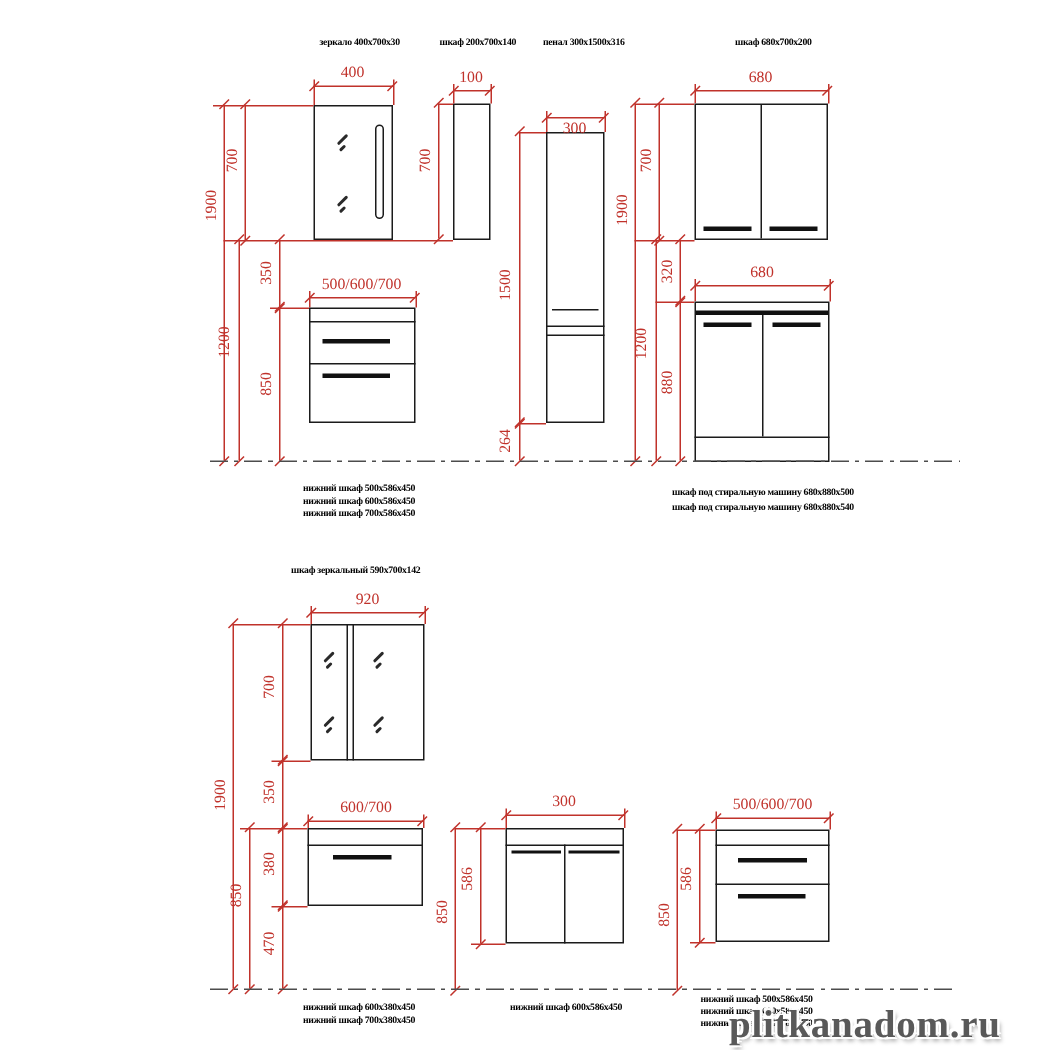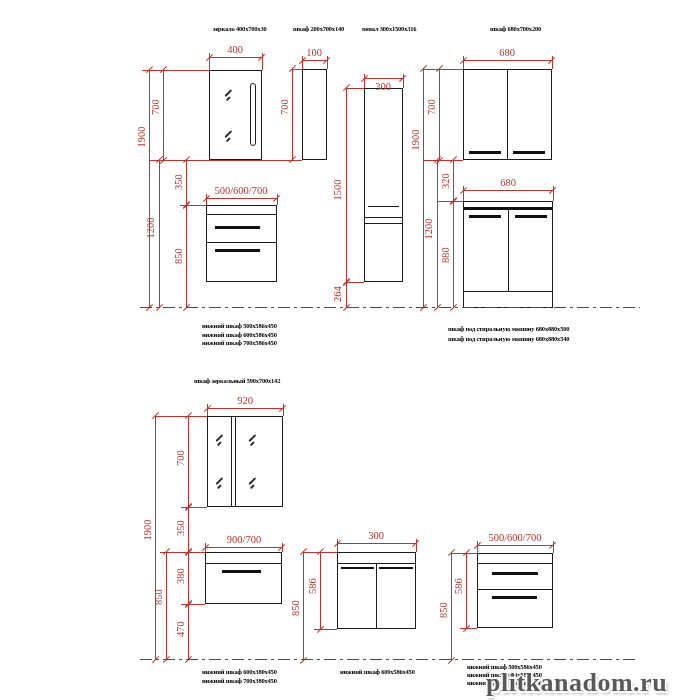--- a/index.html
+++ b/index.html
@@ -183,21 +183,21 @@
   <div class="dimv" style="left:188px;top:552px;height:52px;"></div>
   <span class="vlabel" style="left:181px;top:576px;">380</span>
   <div class="dimv" style="left:188px;top:604px;height:55px;"></div>
   <span class="vlabel" style="left:181px;top:629px;">470</span>
   <div class="exth" style="left:155px;top:416px;width:52px;"></div>
   <div class="exth" style="left:181px;top:507px;width:26px;"></div>
   <div class="exth" style="left:160px;top:552px;width:45px;"></div>
   <div class="exth" style="left:181px;top:604px;width:24px;"></div>
 
   <div class="dimh" style="left:205px;top:547px;width:77px;"></div>
-  <span class="hlabel" style="left:244px;top:545px;">900/700</span>
+  <span class="hlabel" style="left:244px;top:545px;">600/700</span>
   <div class="extv" style="left:205px;top:543px;height:9px;"></div>
   <div class="extv" style="left:282px;top:543px;height:9px;"></div>
   <div class="box" style="left:205px;top:552px;width:77px;height:52px;"></div>
   <div class="lineh" style="left:205px;top:563px;width:77px;"></div>
   <div class="handle" style="left:222px;top:570px;width:39px;"></div>
 
   <div class="dimh" style="left:337px;top:543px;width:79px;"></div>
   <span class="hlabel" style="left:376px;top:541px;">300</span>
   <div class="extv" style="left:337px;top:539px;height:13px;"></div>
   <div class="extv" style="left:416px;top:539px;height:13px;"></div>

